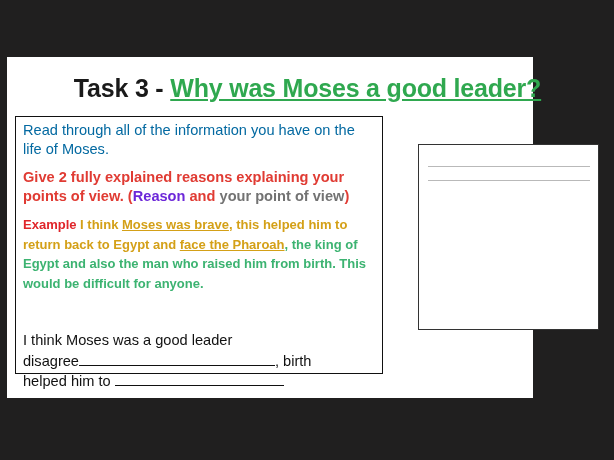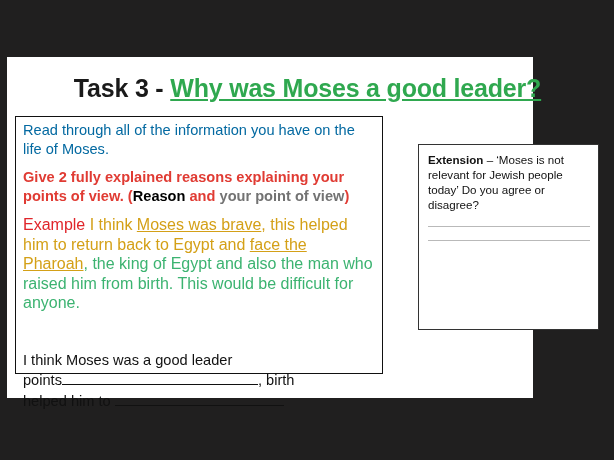--- a/index.html
+++ b/index.html
@@ -72,29 +72,29 @@
     line-height: 18.5px;
   }
 
   .p-give {
     margin: 10px 0 0 0;
     color: #e03b33;
     font-size: 14.6px;
     line-height: 18.5px;
     font-weight: bold;
   }
-  .c-gold { color: #000000; margin-top: 13px; }
+  .c-gold { color: #6d28d9; margin-top: 13px; }
   .c-green { color: #737373; }
   .c-red { color: #e03b33; text-align: center; }
 
   .p-example {
     margin: 10px 0 0 0;
-    font-size: 16px;
+    font-size: 13px;
     line-height: 19.5px;
-    font-weight: normal;
+    font-weight: bold;
     color: #d4a017;
   }
   .ex-label {
     color: #e0252a;
   }
   .ex-gold-u {
     color: #d4a017;
     text-decoration: underline;
     text-underline-offset: 1px;
   }
@@ -179,32 +179,29 @@
       <p class="p-give">
         <span>Give 2 fully explained reasons explaining your points of view. (</span><span class="c-gold">Reason</span><span class="c-red"> and </span><span class="c-green">your point of view</span><span class="c-red">)</span>
       </p>
 
       <p class="p-example">
         <span class="ex-label">Example</span><span> I think </span><span class="ex-gold-u">Moses was brave</span><span>, this helped him to return back to Egypt and </span><span class="ex-gold-u">face the Pharoah</span><span class="ex-green">, the king of Egypt and also the man who raised him from birth. This would be difficult for anyone.</span>
       </p>
 
       <p class="p-answer">
         <span>I think Moses was a good leader</span><br>
-        <span>points</span><span class="blank blank-1"></span><span>, birth</span><br>
+        <span>disagree</span><span class="blank blank-1"></span><span>, birth</span><br>
         <span>helped him to</span>
         <span class="blank blank-2"></span>
       </p>
 
     </div>
 
     <div class="ext-box">
 
-      <p class="ext-head">
-        <b>Extension</b><span> – ‘Moses is not relevant for Jewish people today’ Do you agree or disagree?</span>
-      </p>
 
 
 
       <div class="ext-rules">
         <div class="ext-rule"></div>
         <div class="ext-rule"></div>
       </div>
 
     </div>
 

